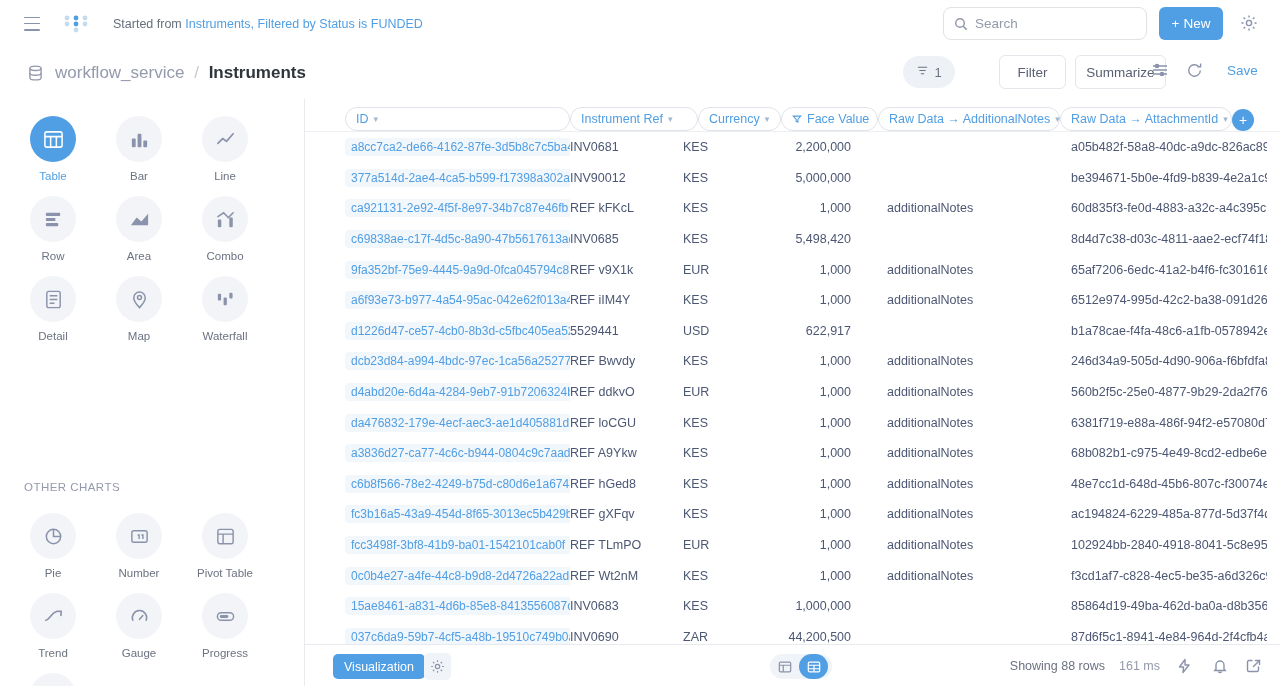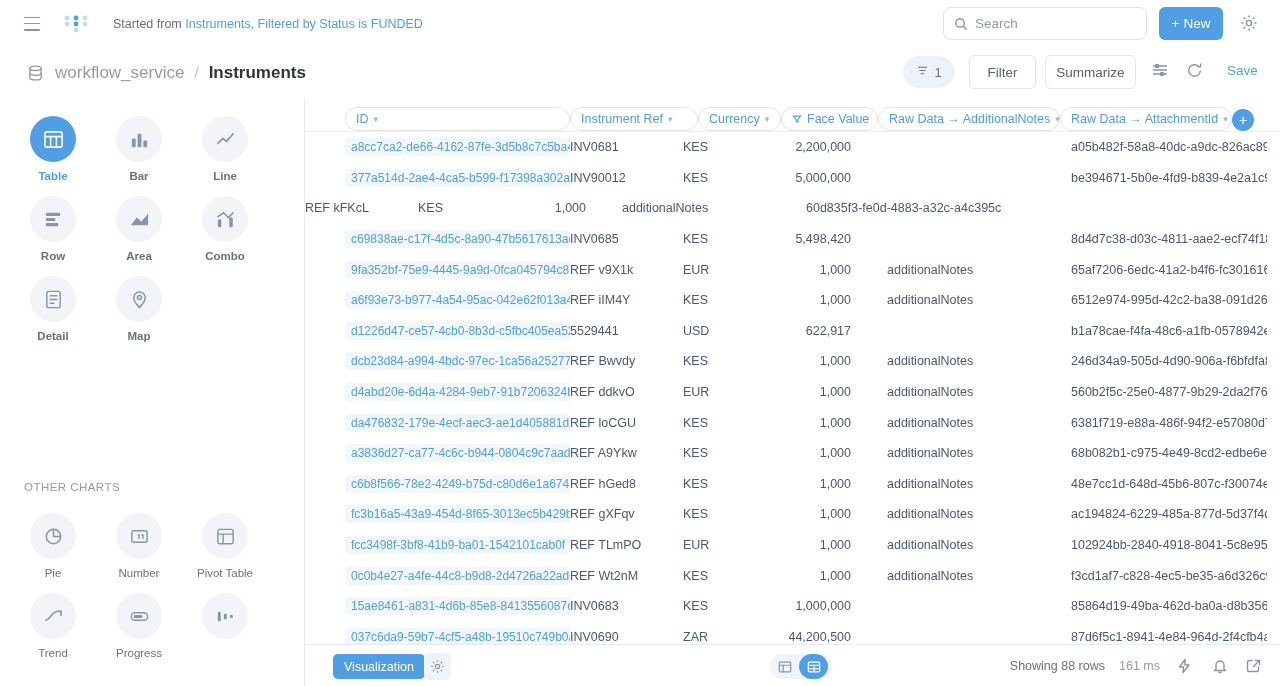--- a/index.html
+++ b/index.html
@@ -49,35 +49,35 @@
   .breadcrumb .cur { color: #2e353b; font-weight: bold; }
 
   .filter-pill {
     position: absolute; left: 903px; top: 56px; width: 52px; height: 32px;
     background: #eef2f7; border-radius: 16px; display: flex; align-items: center;
     justify-content: center; gap: 5px; font-size: 13px; color: #6b7280; cursor: pointer;
   }
   .hdr-btn {
     position: absolute; top: 55px; height: 34px; border: 1px solid #e3e7ec;
     border-radius: 6px; background: #fff; color: #5a6072; font-size: 13.5px;
-    display: flex; align-items: center; justify-content: center; cursor: pointer;
+    display: flex; align-items: center; justify-content: center; cursor: pointer; margin-left: 30px;
   }
   .hdr-btn.filter { left: 969px; width: 67px; }
   .hdr-btn.summarize { left: 1045px; width: 91px; }
   .hdr-icon { position: absolute; top: 62px; cursor: pointer; color: #8a93ab; }
   .hdr-icon.cols { left: 1151px; }
   .hdr-icon.refresh { left: 1186px; }
   .save-link { position: absolute; left: 1227px; top: 63px; font-size: 13.5px; color: #509ee3; cursor: pointer; }
 
   
   .sidebar {
     position: absolute; top: 99px; left: 0; width: 305px; height: 587px;
     background: #fff; border-right: 1px solid #e8eaee;
   }
-  .viz-grid { position: absolute; top: 17px; left: 0; width: 305px; display: flex; flex-wrap: wrap; font-weight: bold; }
+  .viz-grid { position: absolute; top: 17px; left: 0; width: 305px; display: flex; flex-wrap: wrap; }
   .viz-item { width: 66px; margin-left: 20px; margin-bottom: 14px; display: flex; flex-direction: column; align-items: center; cursor: pointer; }
   .viz-item .circle {
     width: 46px; height: 46px; border-radius: 50%; background: #f2f4f7;
     display: flex; align-items: center; justify-content: center; color: #8a93ab;
   }
   .viz-item.active .circle { background: #509ee3; color: #fff; }
   .viz-item .vlabel { margin-top: 8px; font-size: 11.5px; color: #6b7280; }
   .viz-item.active .vlabel { color: #509ee3; }
 
   .other-charts-label {
@@ -324,20 +324,30 @@
         <div class="circle">
           <svg width="21" height="21" viewBox="0 0 22 22" fill="none" stroke="currentColor" stroke-width="1.6">
             <path d="M11 19.5s6-6.2 6-10.3A6 6 0 0 0 5 9.2c0 4.1 6 10.3 6 10.3z"></path>
               <circle cx="11" cy="9" r="2.1"></circle>
           </svg>
         </div>
         <div class="vlabel">Map</div>
       </div>
 
 
+      <div class="viz-item">
+        <div class="circle">
+          <svg width="21" height="21" viewBox="0 0 22 22" fill="currentColor">
+            <rect x="3" y="5" width="3.4" height="7" rx="1"></rect>
+              <rect x="9" y="9" width="3.4" height="8" rx="1"></rect>
+              <rect x="15" y="4" width="3.4" height="6" rx="1"></rect>
+          </svg>
+        </div>
+        <div class="vlabel">Waterfall</div>
+      </div>
     </div>
 
     <div class="other-charts-label">OTHER CHARTS</div>
 
     <div class="other-grid">
 
       <div class="viz-item">
         <div class="circle">
           <svg width="21" height="21" viewBox="0 0 22 22" fill="none" stroke="currentColor" stroke-width="1.6">
             <circle cx="11" cy="11" r="7.5"></circle>
@@ -370,20 +380,29 @@
       <div class="viz-item">
         <div class="circle">
           <svg width="21" height="21" viewBox="0 0 22 22" fill="none" stroke="currentColor" stroke-width="1.7" stroke-linecap="round">
             <path d="M3 15c4-1 6-8 11-9"></path>
               <path d="M14.5 5.5L19 5.6l-.2 4.4"></path>
           </svg>
         </div>
         <div class="vlabel">Trend</div>
       </div>
 
+      <div class="viz-item">
+        <div class="circle">
+          <svg width="21" height="21" viewBox="0 0 22 22" fill="none" stroke="currentColor" stroke-width="1.6" stroke-linecap="round">
+            <path d="M4 15a7.5 7.5 0 1 1 14 0"></path>
+              <path d="M11 14l3.5-4"></path>
+          </svg>
+        </div>
+        <div class="vlabel">Gauge</div>
+      </div>
 
       <div class="viz-item">
         <div class="circle">
           <svg width="21" height="21" viewBox="0 0 22 22" fill="none" stroke="currentColor" stroke-width="1.5">
             <rect x="2.5" y="7" width="17" height="8" rx="4"></rect>
               <path d="M6.5 11h6" stroke-width="3" stroke-linecap="round"></path>
           </svg>
         </div>
         <div class="vlabel">Progress</div>
       </div>
@@ -459,20 +478,21 @@
       </div>
       <div class="row">
         <div class="cell c-id"><span class="id-pill">377a514d-2ae4-4ca5-b599-f17398a302ae</span></div>
         <div class="cell c-ref">INV90012</div>
         <div class="cell c-cur">KES</div>
         <div class="cell c-face">5,000,000</div>
         <div class="cell c-addl"></div>
         <div class="cell c-att">be394671-5b0e-4fd9-b839-4e2a1c95</div>
       </div>
       <div class="row">
+        <div class="cell c-id"><span class="id-pill">ca921131-2e92-4f5f-8e97-34b7c87e46fb</span></div>
         <div class="cell c-ref">REF kFKcL</div>
         <div class="cell c-cur">KES</div>
         <div class="cell c-face">1,000</div>
         <div class="cell c-addl">additionalNotes</div>
         <div class="cell c-att">60d835f3-fe0d-4883-a32c-a4c395c6</div>
       </div>
       <div class="row">
         <div class="cell c-id"><span class="id-pill">c69838ae-c17f-4d5c-8a90-47b5617613ad</span></div>
         <div class="cell c-ref">INV0685</div>
         <div class="cell c-cur">KES</div>

